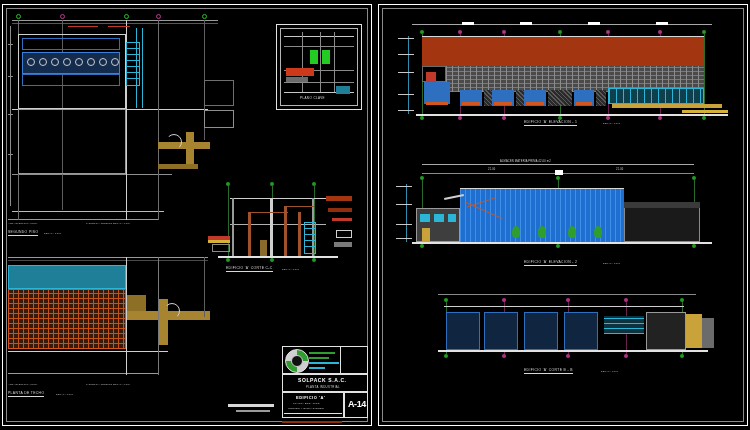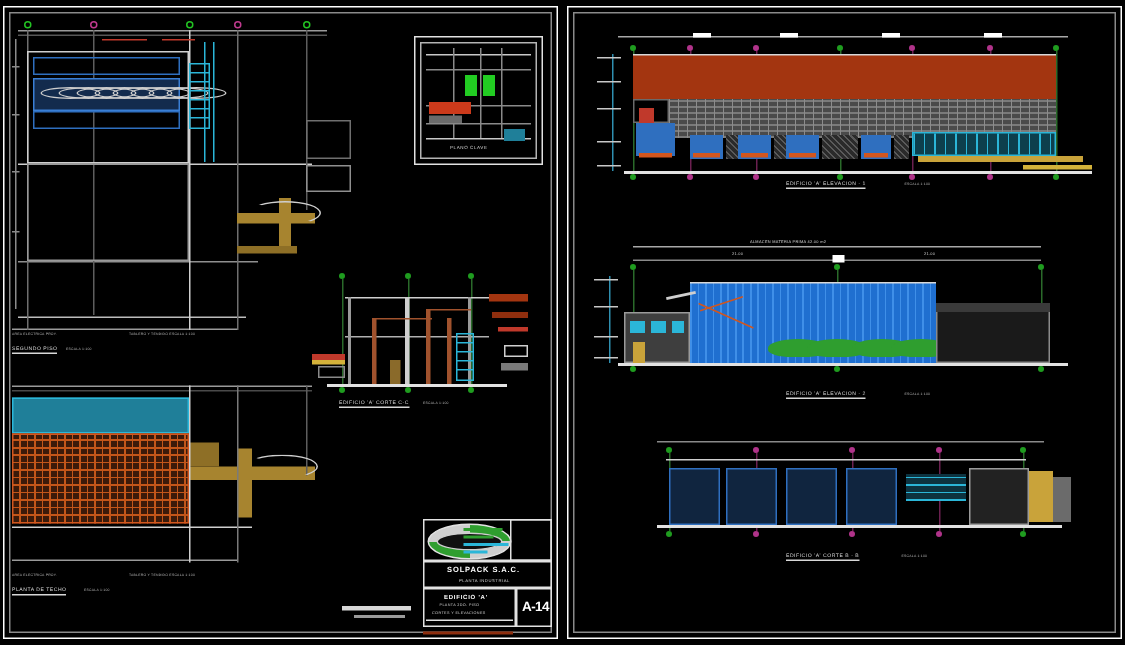--- a/index.html
+++ b/index.html
@@ -1,19 +1,19 @@
 <!DOCTYPE html>
 <html><head>
 <meta charset="utf-8">
 <style>
   html,body{margin:0;padding:0;background:#000;}
   body{width:750px;height:430px;overflow:hidden;font-family:"Liberation Sans",sans-serif;}
   #sheet{position:relative;width:750px;height:430px;background:#000;}
 
-  .abs{position:absolute;padding-left:32px;}
+  .abs{position:absolute;}
   .bdr{position:absolute;border:1px solid #ffffff;box-sizing:border-box;}
   .bdr2{position:absolute;border:1px solid #c8c8c8;box-sizing:border-box;}
 
   
   .h{position:absolute;height:1px;}
   .v{position:absolute;width:1px;}
   .r{position:absolute;box-sizing:border-box;}
 
   .lbl{position:absolute;color:#d8d8d8;font-size:3.4px;letter-spacing:.35px;
        white-space:nowrap;font-family:"Liberation Sans",sans-serif;}

